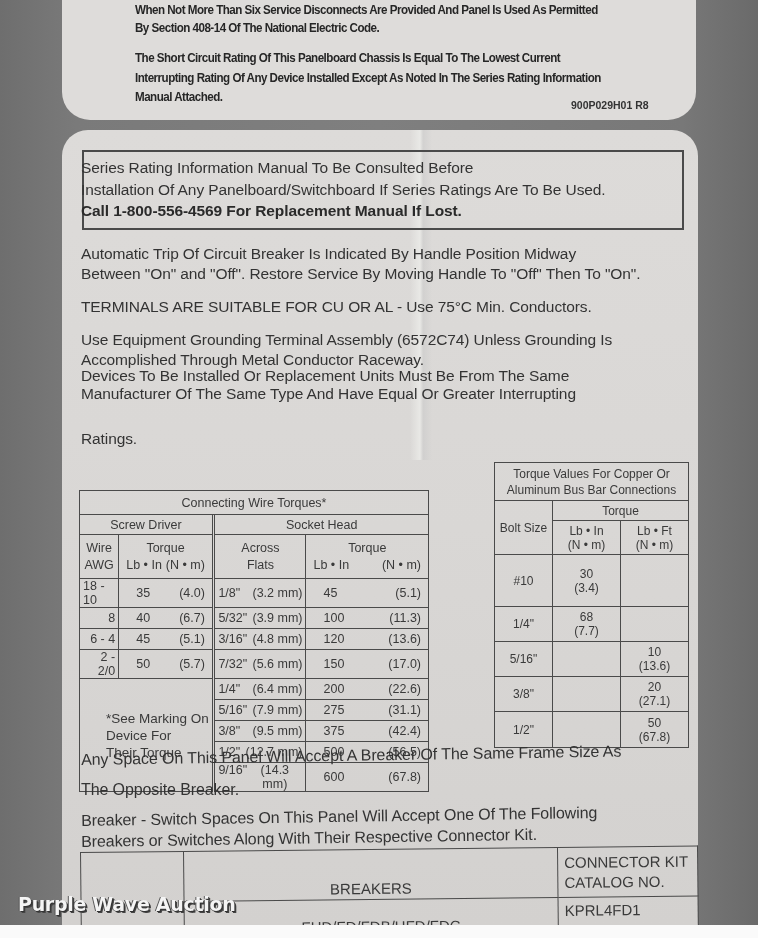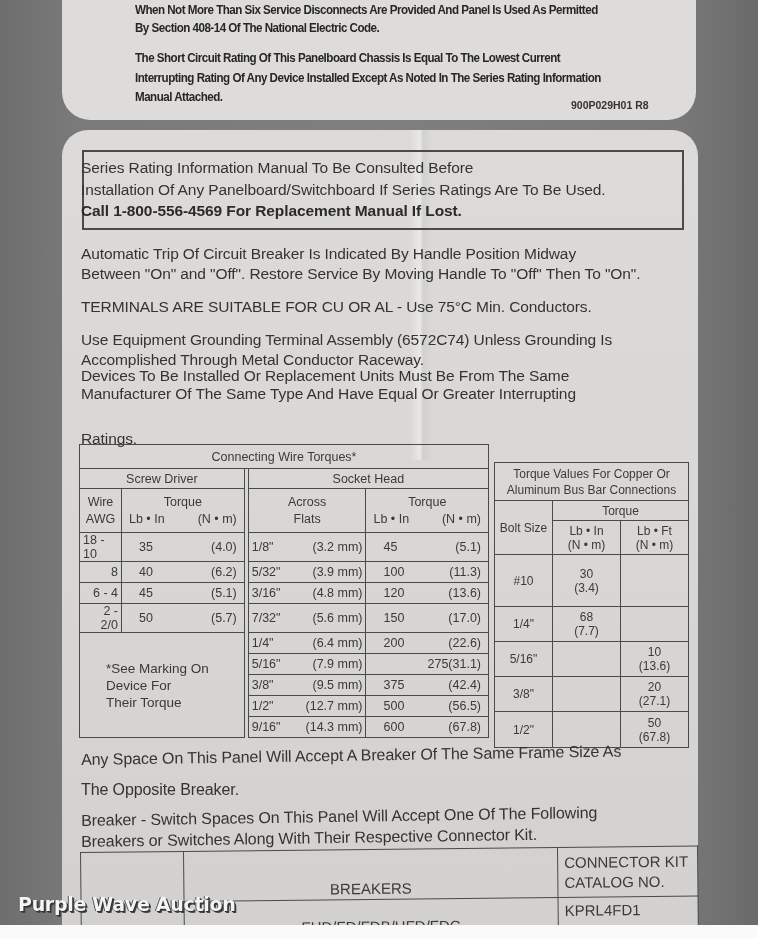--- a/index.html
+++ b/index.html
@@ -20,21 +20,21 @@
 
   .top-text { left: 135px; font-weight: bold; }
   .partno { position: absolute; left: 571px; top: 99px; font-size: 10.5px; font-weight: bold; color: #333; letter-spacing: 0; }
 
   .boxed { position: absolute; left: 82px; top: 150px; width: 602px; height: 80px; border: 2px solid #4a4a4a; }
   .body-p { position: absolute; left: 81px; font-size: 15.5px; color: #333; line-height: 20px; letter-spacing: -0.1px; white-space: nowrap; }
 
   table { border-collapse: collapse; position: absolute; font-size: 12.5px; color: #3a3a3a; }
   td, th { border: 1.5px solid #4a4a4a; text-align: center; font-weight: normal; padding: 0 3px; }
 
-  .t1 { left: 79px; top: 444px; width: 410px; }
+  .t1 { left: 79px; top: 490px; width: 350px; }
   .t2 { left: 494px; top: 462px; width: 195px; font-size: 12px; }
   .t3 { left: 80px; top: 852px; width: 618px; transform: rotate(-0.6deg); transform-origin: left top; font-size: 15px; }
 
   .gap-col { border-top: none; border-bottom: none; width: 4px; padding: 0; }
   .left { text-align: left; }
   .right { text-align: right; }
 
   .watermark { position: absolute; left: 18px; top: 893px; font-family: "DejaVu Sans", sans-serif; font-weight: bold;
     font-size: 19px; color: #f4f4f4; letter-spacing: -0.3px;
     text-shadow: 1px 1px 0 #333, 2px 2px 0 #444, -1px 0 0 #555; }
@@ -127,21 +127,21 @@
             <span>45</span>
             <span>(5.1)</span>
           </div>
         </td>
   </tr>
   <tr style="height:21px;">
     <td class="right">8</td>
     <td>
           <div style="display:flex; justify-content:space-between; padding:0 4px 0 14px;">
             <span>40</span>
-            <span>(6.2)</span>
+            <span>(6.7)</span>
           </div>
         </td>
     <td>
           <div style="display:flex; justify-content:space-between;">
             <span>5/32"</span>
             <span>(3.9 mm)</span>
           </div>
         </td>
     <td>
           <div style="display:flex; justify-content:space-between; padding:0 4px 0 14px;">
@@ -213,21 +213,21 @@
         </td>
   </tr>
   <tr style="height:21px;">
     <td>
           <div style="display:flex; justify-content:space-between;">
             <span>5/16"</span>
             <span>(7.9 mm)</span>
           </div>
         </td>
     <td>
-          <div style="display:flex; justify-content:flex-end; padding:0 4px 0 14px;">
+          <div style="display:flex; justify-content:space-between; padding:0 4px 0 14px;">
             <span>275</span>
             <span>(31.1)</span>
           </div>
         </td>
   </tr>
   <tr style="height:21px;">
     <td>
           <div style="display:flex; justify-content:space-between;">
             <span>3/8"</span>
             <span>(9.5 mm)</span>

